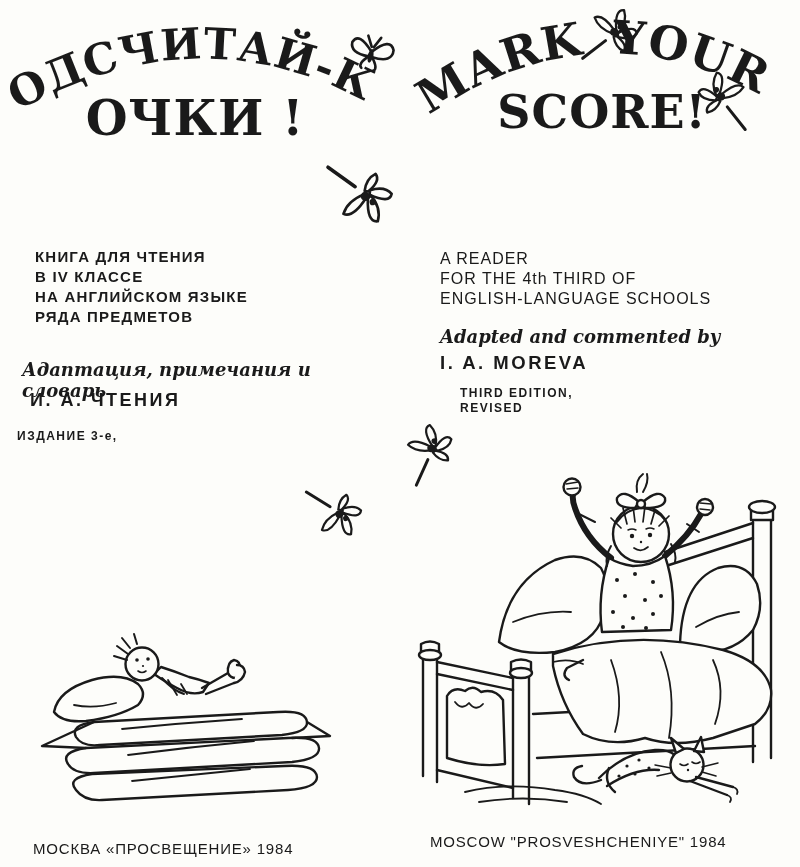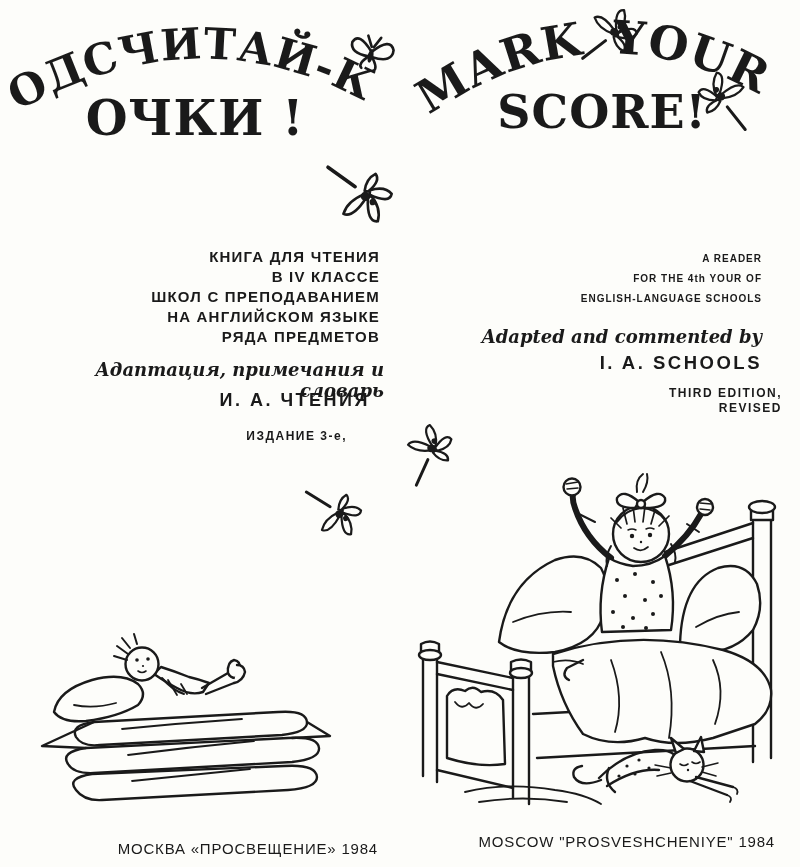--- a/index.html
+++ b/index.html
@@ -2,24 +2,24 @@
 <html><head>
 <meta charset="utf-8">
 <style>
   html,body{margin:0;padding:0;background:#e8e8e4;}
   .sheet{
     position:relative;width:800px;height:867px;margin:0 auto;
     background:#fdfdfa;color:#1a1a1a;overflow:hidden;
     font-family:"Liberation Sans",sans-serif;
   }
   .abs{position:absolute;}
-  .ctr{text-align:right;}
+  .ctr{text-align:left;}
   
   .ru-subtitle{left:35px;top:247px;width:345px;font-weight:700;font-size:15px;line-height:20px;letter-spacing:1.2px;}
-  .en-subtitle{left:440px;top:249px;width:322px;font-weight:700;font-size:10px;line-height:20px;letter-spacing:1px;}
+  .en-subtitle{left:440px;top:249px;width:322px;font-weight:400;font-size:16px;line-height:20px;letter-spacing:1px;}
   .note{font-family:"DejaVu Serif",serif;font-style:italic;font-weight:700;}
   .ru-note{left:22px;top:359px;width:362px;font-size:18px;}
   .en-note{left:440px;top:326px;width:322px;font-size:18px;}
   .ru-author{left:30px;top:390px;width:340px;font-weight:700;font-size:18px;letter-spacing:2.5px;}
   .en-author{left:440px;top:352px;width:322px;font-weight:700;font-size:18.5px;letter-spacing:2.5px;}
   .edition{font-weight:700;font-size:12px;line-height:15px;letter-spacing:1.5px;}
   .ru-edition{left:17px;top:429px;width:330px;}
   .en-edition{left:460px;top:386px;width:322px;}
   .imprint{font-weight:400;font-size:15px;letter-spacing:0.8px;}
   .ru-imprint{left:33px;top:840px;width:345px;}
@@ -100,37 +100,36 @@
   </svg>
   <svg class="abs" style="left:299px;top:478px;" width="66" height="66" viewBox="0 0 66 66">
     <g transform="translate(33,33) scale(0.92,-0.92) rotate(12)">
         <use href="#dragonfly"></use>
       </g>
   </svg>
 
   <div class="abs ctr ru-subtitle">
     <div>КНИГА ДЛЯ ЧТЕНИЯ</div>
     <div>В IV КЛАССЕ</div>
-    <div>ШКОЛ С ПРЕПОДАВАНИЕМ</div>
     <div>НА АНГЛИЙСКОМ ЯЗЫКЕ</div>
     <div>РЯДА ПРЕДМЕТОВ</div>
   </div>
   <div class="abs ctr note ru-note">Адаптация, примечания и словарь</div>
   <div class="abs ctr ru-author">И. А. ЧТЕНИЯ</div>
   <div class="abs ctr edition ru-edition">
     <div>ИЗДАНИЕ 3-е,</div>
   </div>
 
   <div class="abs ctr en-subtitle">
     <div>A READER</div>
-    <div>FOR THE 4th YOUR OF</div>
+    <div>FOR THE 4th THIRD OF</div>
     <div>ENGLISH-LANGUAGE SCHOOLS</div>
   </div>
   <div class="abs ctr note en-note">Adapted and commented by</div>
-  <div class="abs ctr en-author">I. A. SCHOOLS</div>
+  <div class="abs ctr en-author">I. A. MOREVA</div>
   <div class="abs ctr edition en-edition">
     <div>THIRD EDITION,</div>
     <div>REVISED</div>
   </div>
 
   <svg class="abs" style="left:30px;top:628px;" width="315" height="185" viewBox="0 0 315 185">
     <g fill="none" stroke="#1a1a1a" stroke-width="2.4" stroke-linecap="round" stroke-linejoin="round">
 
       <path d="M 46,162 Q 36,150 62,146 L 254,138 Q 286,136 287,149 Q 287,160 258,162 L 72,172 Q 54,173 46,162 Z" fill="#fdfdfa"></path>
       <path d="M 38,136 Q 30,124 56,120 L 258,110 Q 288,108 289,120 Q 290,131 262,134 L 64,145 Q 44,146 38,136 Z" fill="#fdfdfa"></path>

